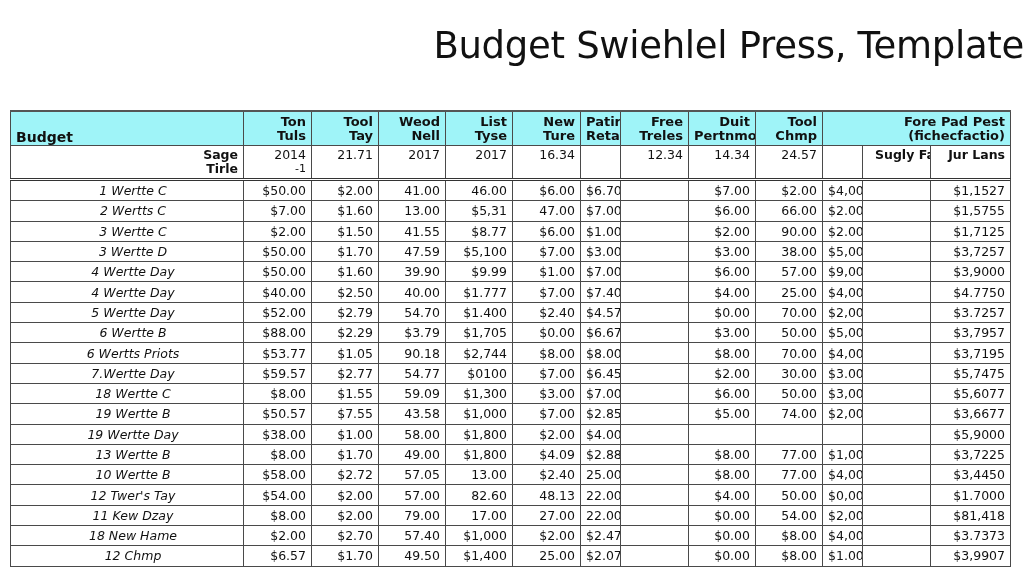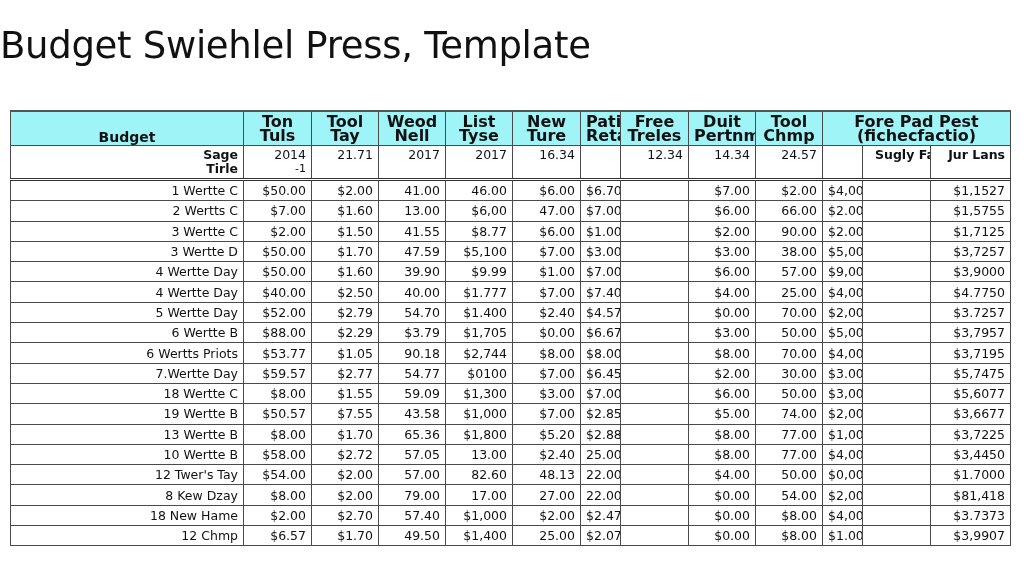--- a/index.html
+++ b/index.html
@@ -1,33 +1,33 @@
 <!DOCTYPE html>
 <html><head>
 <meta charset="utf-8">
 <style>
   html, body { margin:0; padding:0; background:#ffffff; }
   body { width:1024px; height:576px; overflow:hidden; position:relative;
          font-family:"DejaVu Sans", "Liberation Sans", sans-serif; color:#111; }
-  .title { position:absolute; left:0; top:24px; width:1024px; text-align:left;
+  .title { position:absolute; left:0; top:24px; width:1024px; text-align:right;
            font-size:37px; font-weight:normal; letter-spacing:-0.3px; color:#111; }
   table.sheet { position:absolute; left:10px; top:110px; border-collapse:collapse;
                 table-layout:fixed; width:1000px; font-size:12.5px; }
   table.sheet td, table.sheet th { border:1px solid #4a4a4a; padding:0 5px;
                 overflow:hidden; white-space:nowrap; }
-  table.sheet thead tr.hdr th { background:#9ff4f8; font-weight:bold; font-size:16px;
-                text-align:center; line-height:14px; height:32px; vertical-align:middle;
+  table.sheet thead tr.hdr th { background:#9ff4f8; font-weight:bold; font-size:13px;
+                text-align:right; line-height:14px; height:32px; vertical-align:middle;
                 border-top:2px solid #555; }
-  table.sheet thead tr.hdr th.first { text-align:center; vertical-align:bottom; font-size:14px; padding-bottom:1px; }
+  table.sheet thead tr.hdr th.first { text-align:left; vertical-align:bottom; font-size:14px; padding-bottom:1px; }
   table.sheet thead tr.sub td { height:30px; vertical-align:top; text-align:right; padding-top:2px; line-height:14px;
                 border-bottom:3px double #333;padding-left:12px; }
   table.sheet thead tr.sub td.first { font-weight:bold; }
   table.sheet thead tr.sub td.bold { font-weight:bold; }
   table.sheet tbody td { height:19.3px; text-align:right; line-height:19px; }
-  table.sheet tbody td.name { text-align:right; padding-left:17px; }
+  table.sheet tbody td.name { text-align:center; padding-left:17px;font-style:italic; }
   .small { font-size:11px; }
 </style>
 </head>
 <body>
 
 <div class="title">Budget Swiehlel Press, Template</div>
 
 <table class="sheet">
   <colgroup>
     <col style="width:233px">
@@ -125,21 +125,21 @@
         <td>$4,000</td>
         <td></td>
         <td>$1,1527</td>
         <td>$4,100</td>
       </tr>
       <tr>
         <td class="name">2 Wertts C</td>
         <td>$7.00</td>
         <td>$1.60</td>
         <td>13.00</td>
-        <td>$6,00</td>
+        <td>$5,31</td>
         <td>47.00</td>
         <td>$7.00</td>
         <td></td>
         <td>$6.00</td>
         <td>66.00</td>
         <td>$2.000</td>
         <td></td>
         <td>$1,5755</td>
         <td>$6,031</td>
       </tr>
@@ -297,26 +297,42 @@
         <td>$2.85</td>
         <td></td>
         <td>$5.00</td>
         <td>74.00</td>
         <td>$2,000</td>
         <td></td>
         <td>$3,6677</td>
         <td>$7.777</td>
       </tr>
       <tr>
+        <td class="name">19 Wertte Day</td>
+        <td>$38.00</td>
+        <td>$1.00</td>
+        <td>58.00</td>
+        <td>$1,800</td>
+        <td>$2.00</td>
+        <td>$4.00</td>
+        <td></td>
+        <td></td>
+        <td></td>
+        <td></td>
+        <td></td>
+        <td>$5,9000</td>
+        <td></td>
+      </tr>
+      <tr>
         <td class="name">13 Wertte B</td>
         <td>$8.00</td>
         <td>$1.70</td>
-        <td>65.36</td>
+        <td>49.00</td>
         <td>$1,800</td>
-        <td>$5.20</td>
+        <td>$4.09</td>
         <td>$2.88</td>
         <td></td>
         <td>$8.00</td>
         <td>77.00</td>
         <td>$1,000</td>
         <td></td>
         <td>$3,7225</td>
         <td>$5.000</td>
       </tr>
       <tr>
@@ -345,21 +361,21 @@
         <td>22.00</td>
         <td></td>
         <td>$4.00</td>
         <td>50.00</td>
         <td>$0,000</td>
         <td></td>
         <td>$1.7000</td>
         <td>$6.000</td>
       </tr>
       <tr>
-        <td class="name">8 Kew Dzay</td>
+        <td class="name">11 Kew Dzay</td>
         <td>$8.00</td>
         <td>$2.00</td>
         <td>79.00</td>
         <td>17.00</td>
         <td>27.00</td>
         <td>22.00</td>
         <td></td>
         <td>$0.00</td>
         <td>54.00</td>
         <td>$2,000</td>

